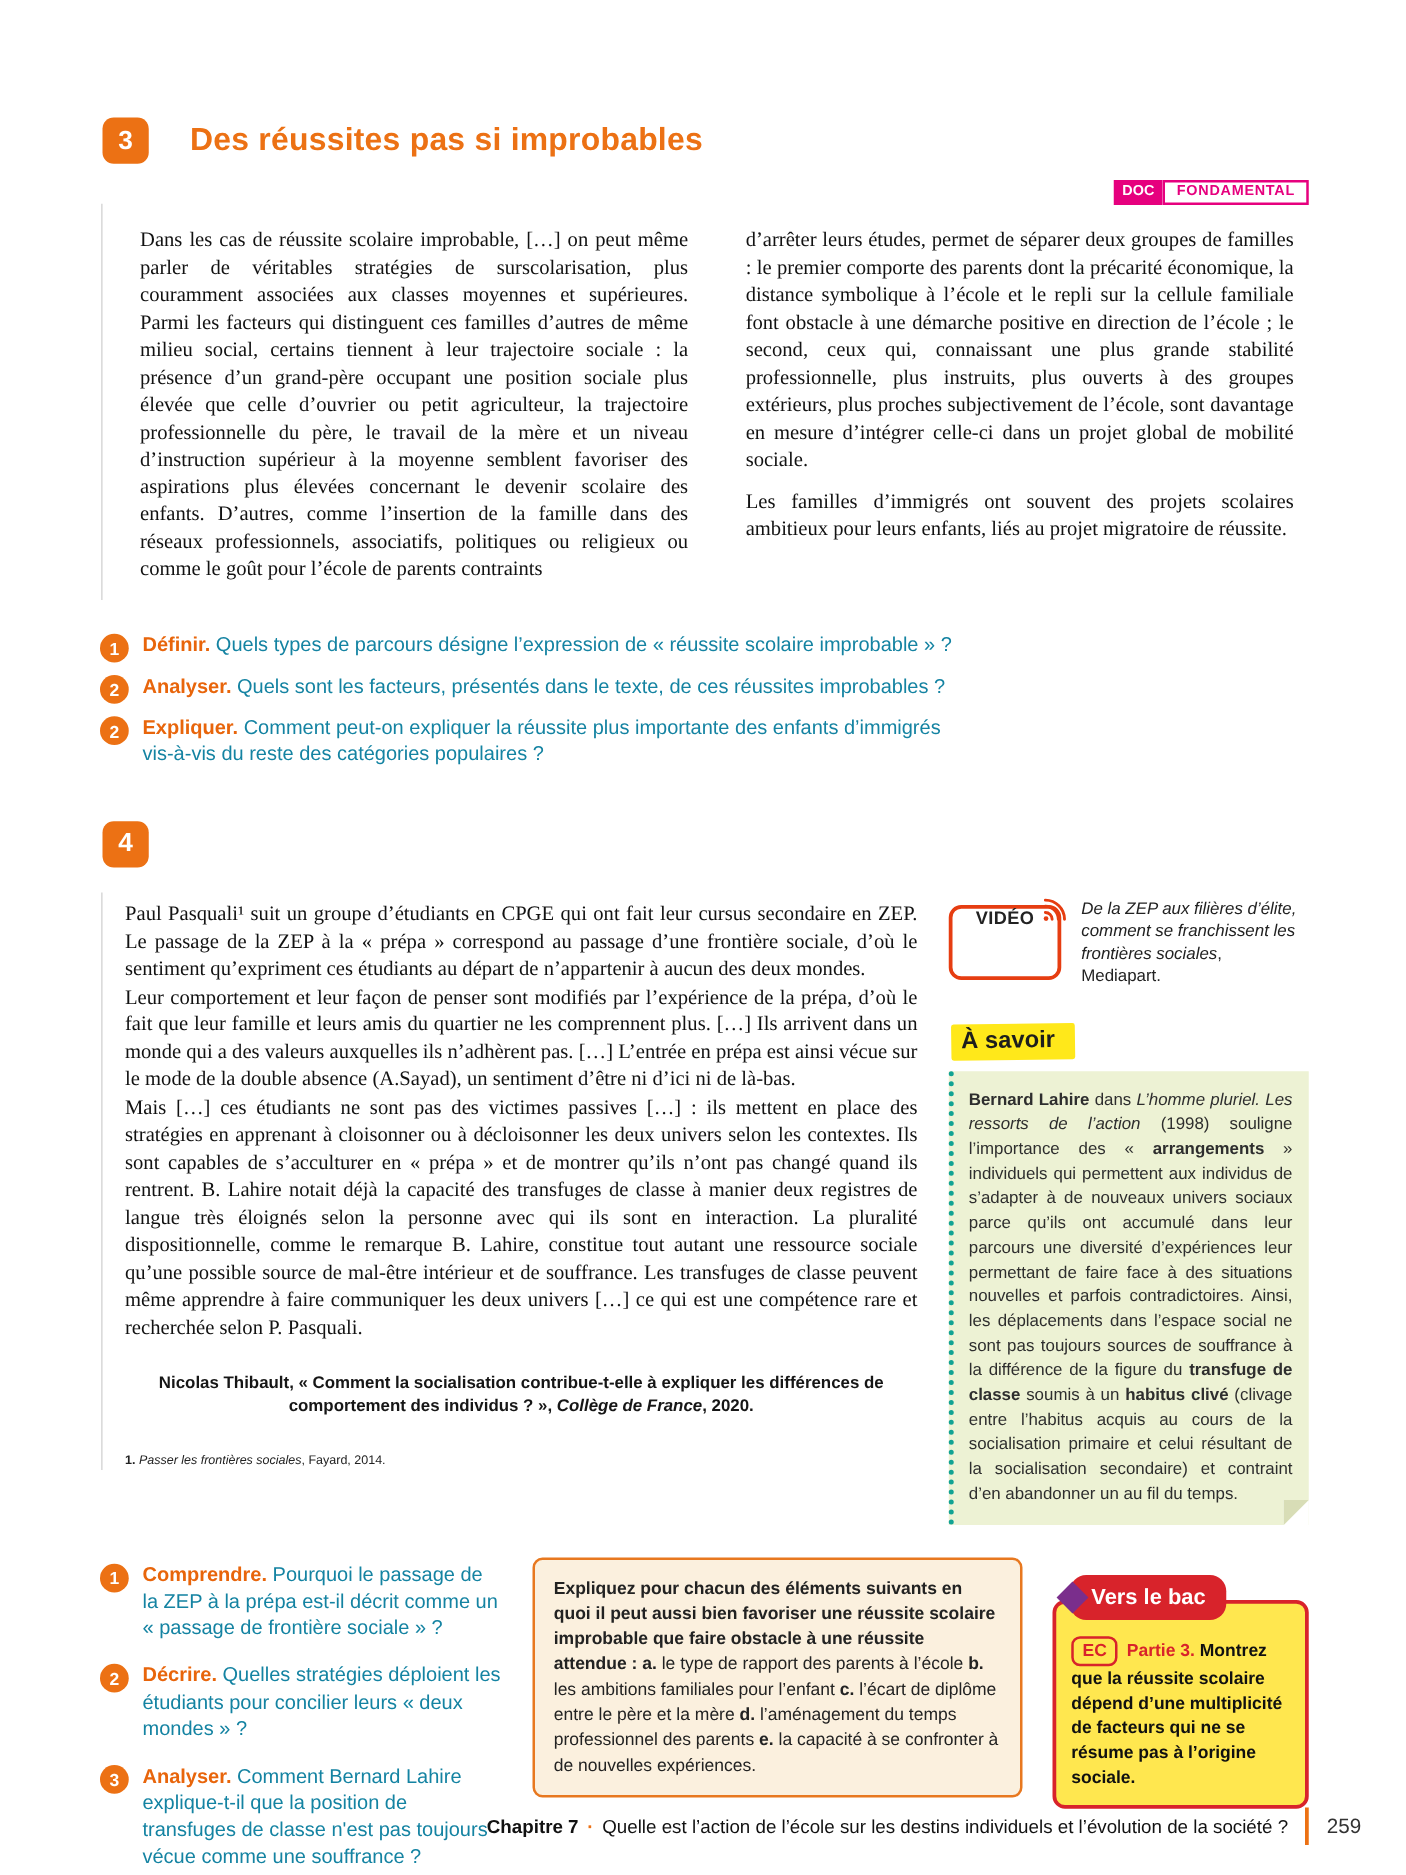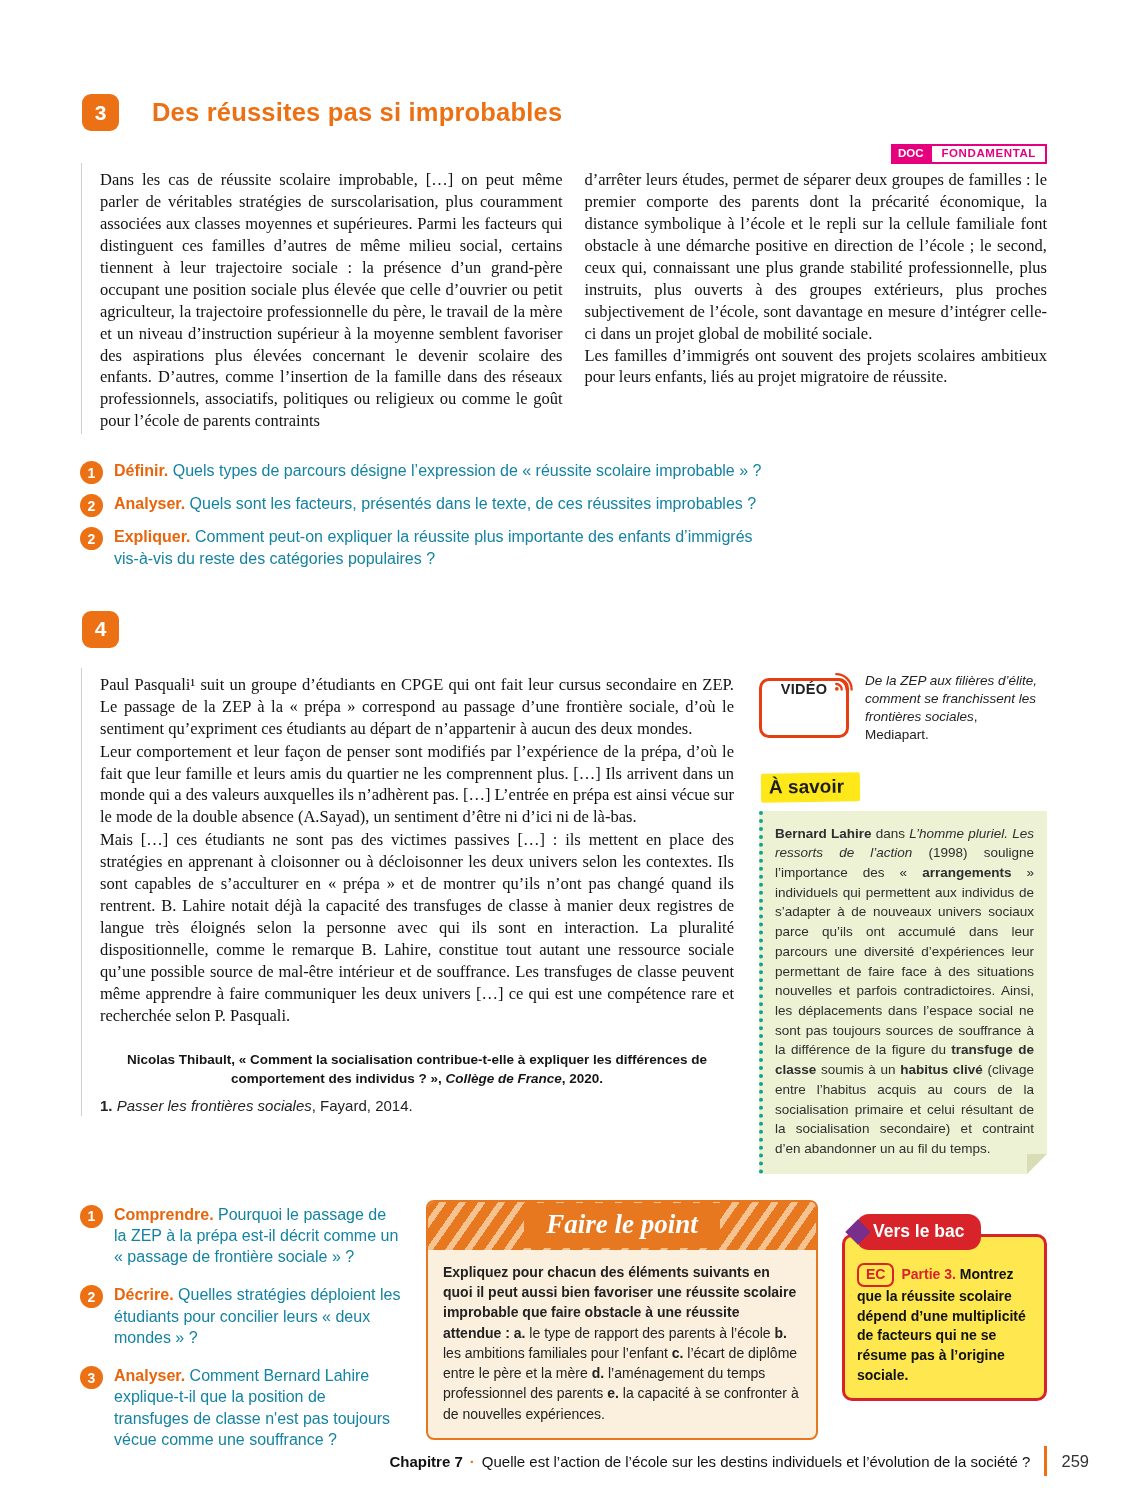--- a/index.html
+++ b/index.html
@@ -8,29 +8,29 @@
   .page{position:relative;width:1125px;height:1500px;box-sizing:border-box;padding:82px 78px 0 80px;overflow:hidden;background:#fff}
 
   
   .sec-header{display:flex;align-items:center;gap:17px;margin:0 0 20px 2px}
   .sec-num{width:37px;height:37px;border-radius:9px;background:#ec7114;color:#fff;font-size:21px;font-weight:700;display:flex;align-items:center;justify-content:center}
   .sec-title{margin:16px;color:#ec7114;font-size:25.5px;font-weight:700;letter-spacing:.2px}
 
   
   .docblock{position:relative;border-left:1px solid #cfcfcf;padding:6px 0 2px 18px;margin-left:1px}
   .doc-serif{font-family:"Liberation Serif","DejaVu Serif",serif;font-size:16.5px;line-height:1.33;text-align:justify;color:#121212}
-  .doc-serif p{margin:0}
+  .doc-serif p{margin:12px}
   .cols{display:flex;gap:22px}
   .col{flex:1 1 0;min-width:0}
   .badge-doc{position:absolute;top:-19px;right:0;display:flex;font-size:11.5px;font-weight:700;line-height:1}
   .badge-doc .b1{background:#e6007e;color:#fff;padding:4px 7px;display:flex;align-items:center}
   .badge-doc .b2{border:2px solid #e6007e;color:#e6007e;background:#fff;padding:2px 9px;letter-spacing:.6px;display:flex;align-items:center}
   .citation{font-size:13.5px;font-weight:700;line-height:1.4;margin:10px 0 0 auto;text-align:right;max-width:480px}
   .cit-center{font-size:13.5px;font-weight:700;text-align:center;max-width:580px;margin:24px auto 0;line-height:1.4}
-  .footnote{font-size:15px;margin-top:8px;color:#222}
+  .footnote{font-size:10px;margin-top:28px;color:#222}
 
   
   .qlist{list-style:none;margin:26px 0 0;padding:0}
   .qlist li{display:flex;gap:11px;margin:0 0 9px;max-width:690px}
   .qnum{flex:0 0 23px;height:23px;border-radius:50%;background:#ec7114;color:#fff;font-size:14px;font-weight:700;display:flex;align-items:center;justify-content:center;margin-top:1px}
   .qtext{font-size:16px;line-height:1.33;color:#1483a2}
   .qkw{color:#e8650b;font-weight:700;font-style:normal}
 
   
   .sec4{margin-top:42px}
@@ -178,23 +178,20 @@
             <span class="qtext"><b class="qkw">Décrire.</b> <span>Quelles stratégies déploient les étudiants pour concilier leurs « deux mondes » ?</span></span>
           </li>
           <li>
             <span class="qnum">3</span>
             <span class="qtext"><b class="qkw">Analyser.</b> <span>Comment Bernard Lahire explique-t-il que la position de transfuges de classe n'est pas toujours vécue comme une souffrance ?</span></span>
           </li>
         </ul>
       </div>
 
       <div class="ftp">
-        <div class="ftp-head">
-          <span class="ftp-title">Faire le point</span>
-        </div>
         <div class="ftp-body"><span class="rt-b">Expliquez pour chacun des éléments suivants en quoi il peut aussi bien favoriser une réussite scolaire improbable que faire obstacle à une réussite attendue : a.</span> le type de rapport des parents à l’école <span class="rt-b">b.</span> les ambitions familiales pour l’enfant <span class="rt-b">c.</span> l’écart de diplôme entre le père et la mère <span class="rt-b">d.</span> l’aménagement du temps professionnel des parents <span class="rt-b">e.</span> la capacité à se confronter à de nouvelles expériences.</div>
       </div>
 
       <div class="vlb">
         <div class="vlb-banner">Vers le bac</div>
         <div class="vlb-box">
           <span class="ec">EC</span><span><span class="rt-red">Partie 3.</span> Montrez que la réussite scolaire dépend d’une multiplicité de facteurs qui ne se résume pas à l’origine sociale.</span>
         </div>
       </div>
     </div>

